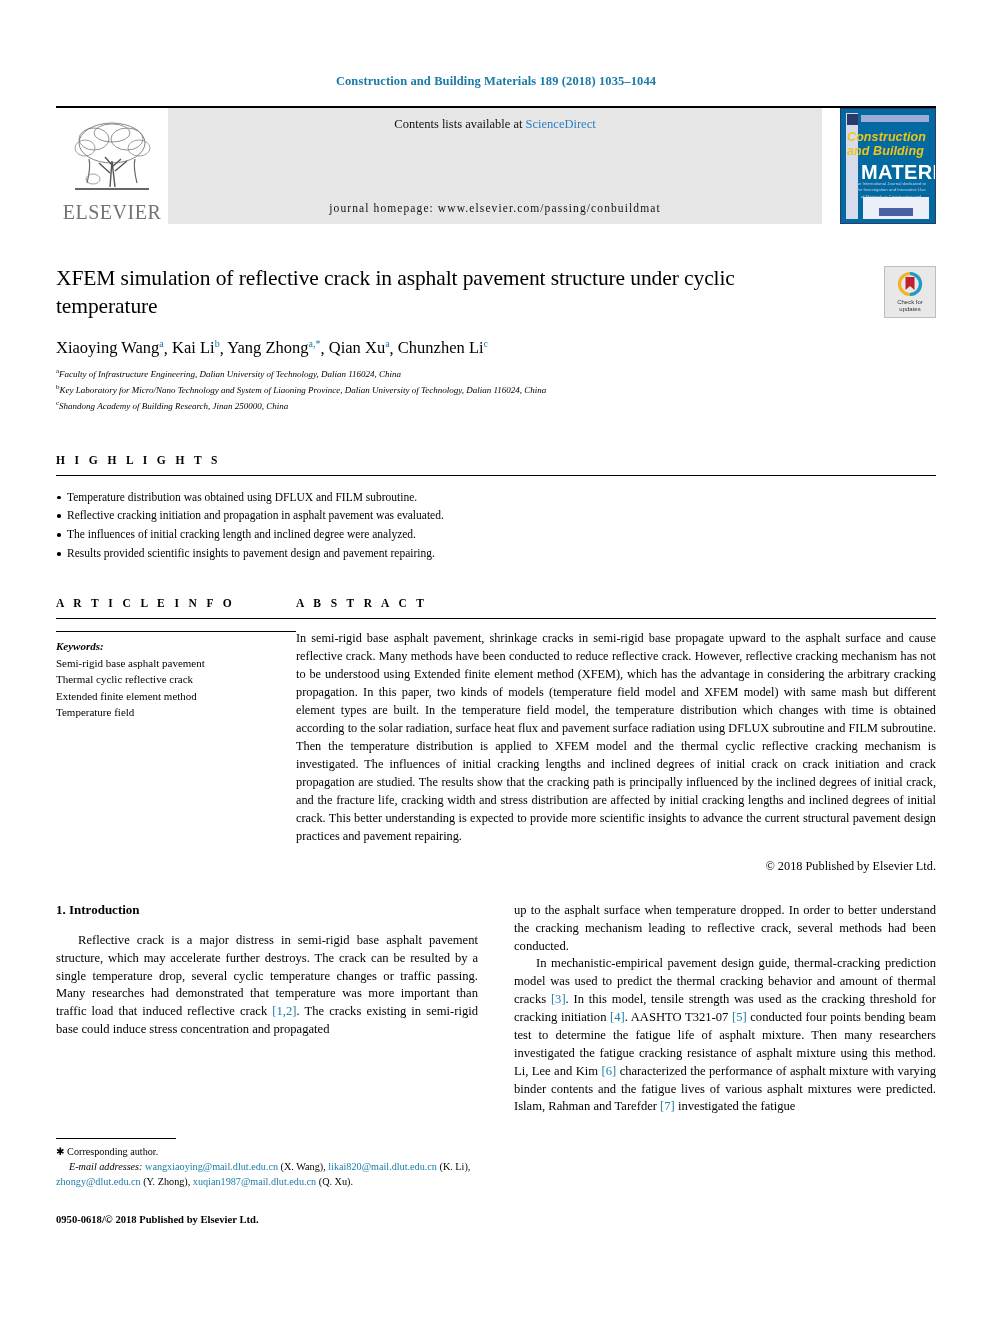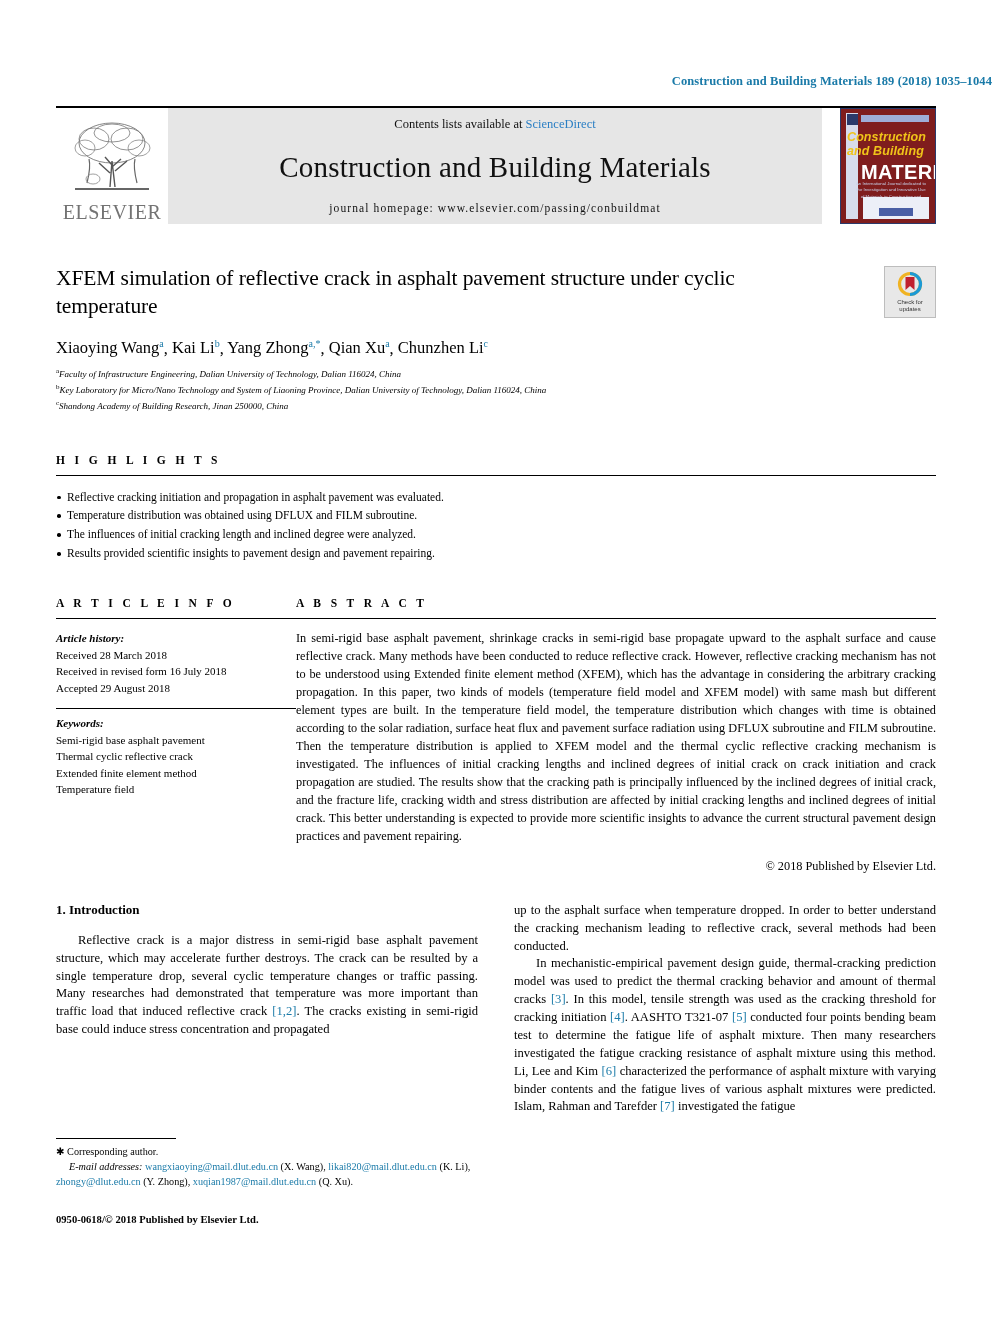--- a/index.html
+++ b/index.html
@@ -10,21 +10,21 @@
     background: #ffffff;
     font-family: "Liberation Serif", "DejaVu Serif", serif;
     color: #000000;
     position: relative;
     overflow: hidden;
   }
   .page { position: relative; width: 992px; height: 1323px; padding: 0; }
 
   
   .runninghead {
-    text-align: right;
+    text-align: center;
     color: #1a7aa8;
     font-size: 12.5px;
     font-weight: bold;
     padding-top: 74px;
     letter-spacing: .1px;
   }
 
   
   .masthead {
     margin: 17px 56px 0 56px;
@@ -77,21 +77,21 @@
   .cover-thumb {
     flex: 0 0 96px;
     width: 96px;
     margin-left: 18px;
     background: #fff;
     position: relative;
   }
   .cover-inner {
     position: absolute;
     inset: 0;
-    background: #7f1d1d;
+    background: #0369a1;
     border: 1px solid #2b3a6b;
     overflow: hidden;
   }
   .cover-leftbar {
     position: absolute; left: 5px; top: 4px; bottom: 4px; width: 12px;
     background: #d7dcec;
   }
   .cover-topbar {
     position: absolute; left: 20px; right: 6px; top: 6px; height: 7px;
     background: #9fadd6;
@@ -245,21 +245,20 @@
         </g>
         <rect x="6" y="73" width="74" height="2" fill="#666"></rect>
       </svg>
       <div class="elsevier-word">ELSEVIER</div>
     </div>
 
     <div class="journal-band">
       <div class="contents-line">
         <span>Contents lists available at </span><span class="sd">ScienceDirect</span>
       </div>
-      <div class="journal-title">Construction and Building Materials</div>
       <div class="homepage-line">journal homepage: www.elsevier.com/passing/conbuildmat</div>
     </div>
 
     <div class="cover-thumb">
       <div class="cover-inner">
         <div class="cover-leftbar"></div>
         <div class="cover-topbar"></div>
         <div class="cover-logo"></div>
         <div class="cover-t1">
           <div>Construction</div>
@@ -296,38 +295,32 @@
       <div><sup>a</sup><span>Faculty of Infrastructure Engineering, Dalian University of Technology, Dalian 116024, China</span></div>
       <div><sup>b</sup><span>Key Laboratory for Micro/Nano Technology and System of Liaoning Province, Dalian University of Technology, Dalian 116024, China</span></div>
       <div><sup>c</sup><span>Shandong Academy of Building Research, Jinan 250000, China</span></div>
     </div>
   </div>
 
   <div class="highlights">
     <div class="section-head">H I G H L I G H T S</div>
     <div class="rule"></div>
     <ul class="hl-list">
+      <li>Temperature distribution was obtained using DFLUX and FILM subroutine.</li>
       <li>Reflective cracking initiation and propagation in asphalt pavement was evaluated.</li>
-      <li>Temperature distribution was obtained using DFLUX and FILM subroutine.</li>
       <li>The influences of initial cracking length and inclined degree were analyzed.</li>
       <li>Results provided scientific insights to pavement design and pavement repairing.</li>
     </ul>
   </div>
 
   <div class="infoabs">
 
     <div class="col-info">
       <div class="section-head">A R T I C L E   I N F O</div>
       <div class="rule"></div>
-      <div class="ai-body">
-        <div class="ai-label">Article history:</div>
-        <div>Received 28 March 2018</div>
-        <div>Received in revised form 16 July 2018</div>
-        <div>Accepted 29 August 2018</div>
-      </div>
       <div class="kw-block">
         <div class="kw-rule"></div>
         <div class="ai-body" style="margin-top:0">
           <div class="ai-label">Keywords:</div>
           <div>Semi-rigid base asphalt pavement</div>
           <div>Thermal cyclic reflective crack</div>
           <div>Extended finite element method</div>
           <div>Temperature field</div>
         </div>
       </div>

